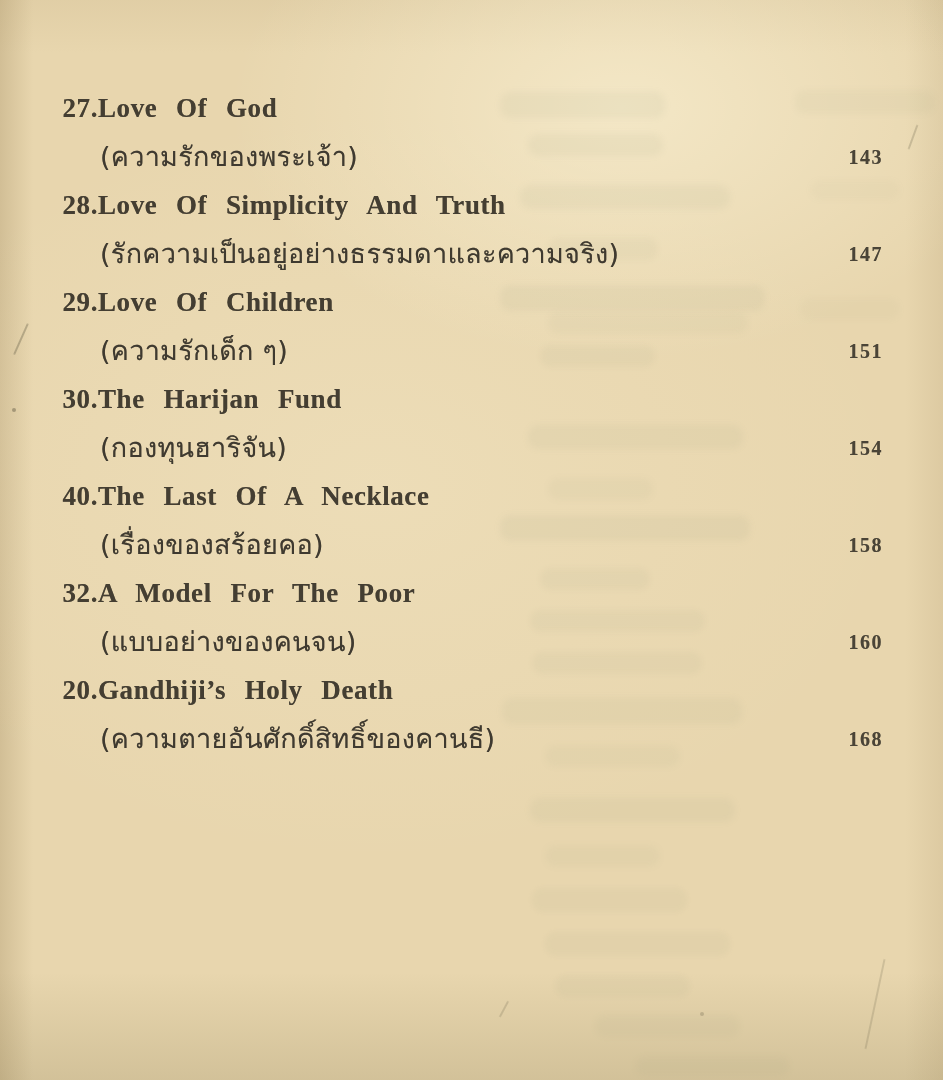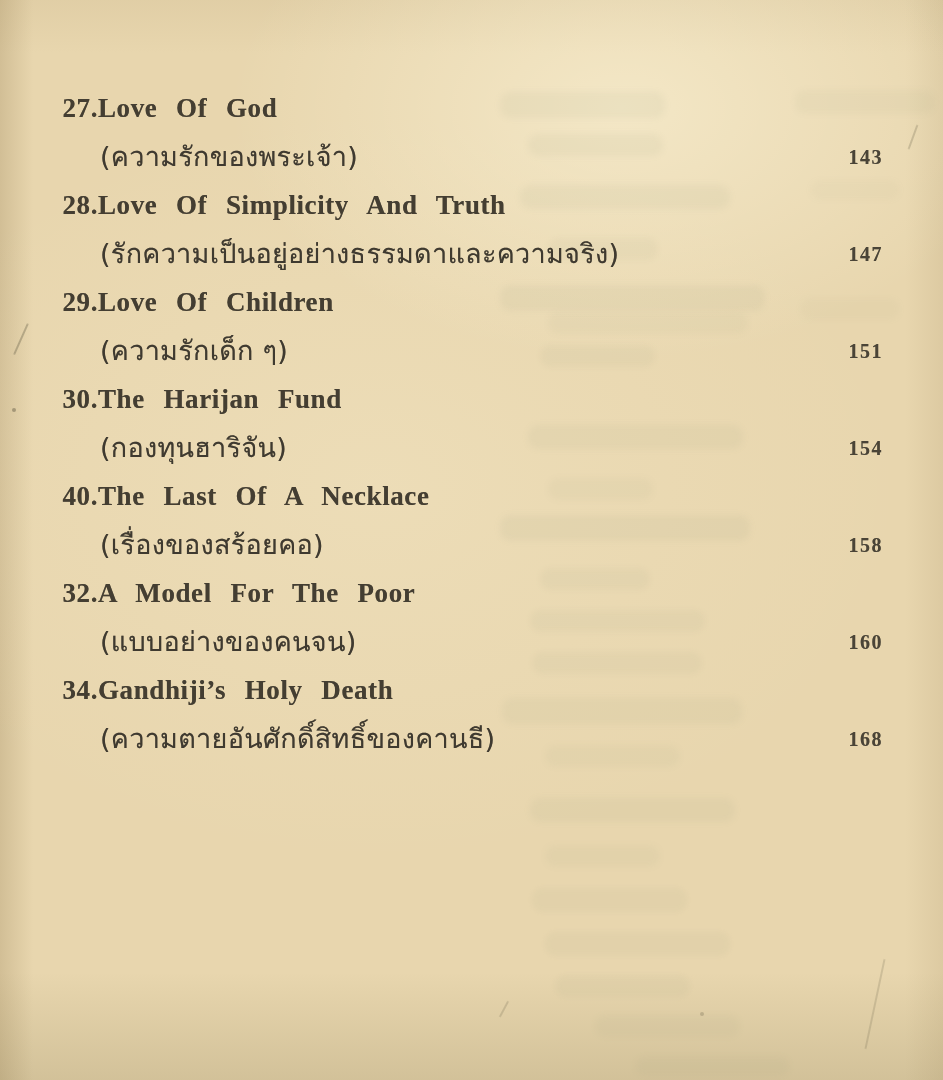--- a/index.html
+++ b/index.html
@@ -180,21 +180,21 @@
     </div>
     <div class="thai-line">
       <span class="thai">(แบบอย่างของคนจน)</span>
       <span class="pagenum">160</span>
     </div>
   </li>
 
 
   <li class="entry">
     <div class="title-line">
-      <span class="num">34.</span>
+      <span class="num">20.</span>
       <span class="title">Gandhiji’s Holy Death</span>
     </div>
     <div class="thai-line">
       <span class="thai">(ความตายอันศักดิ์สิทธิ์ของคานธี)</span>
       <span class="pagenum">168</span>
     </div>
   </li>
 </ol>
   </main>
 

